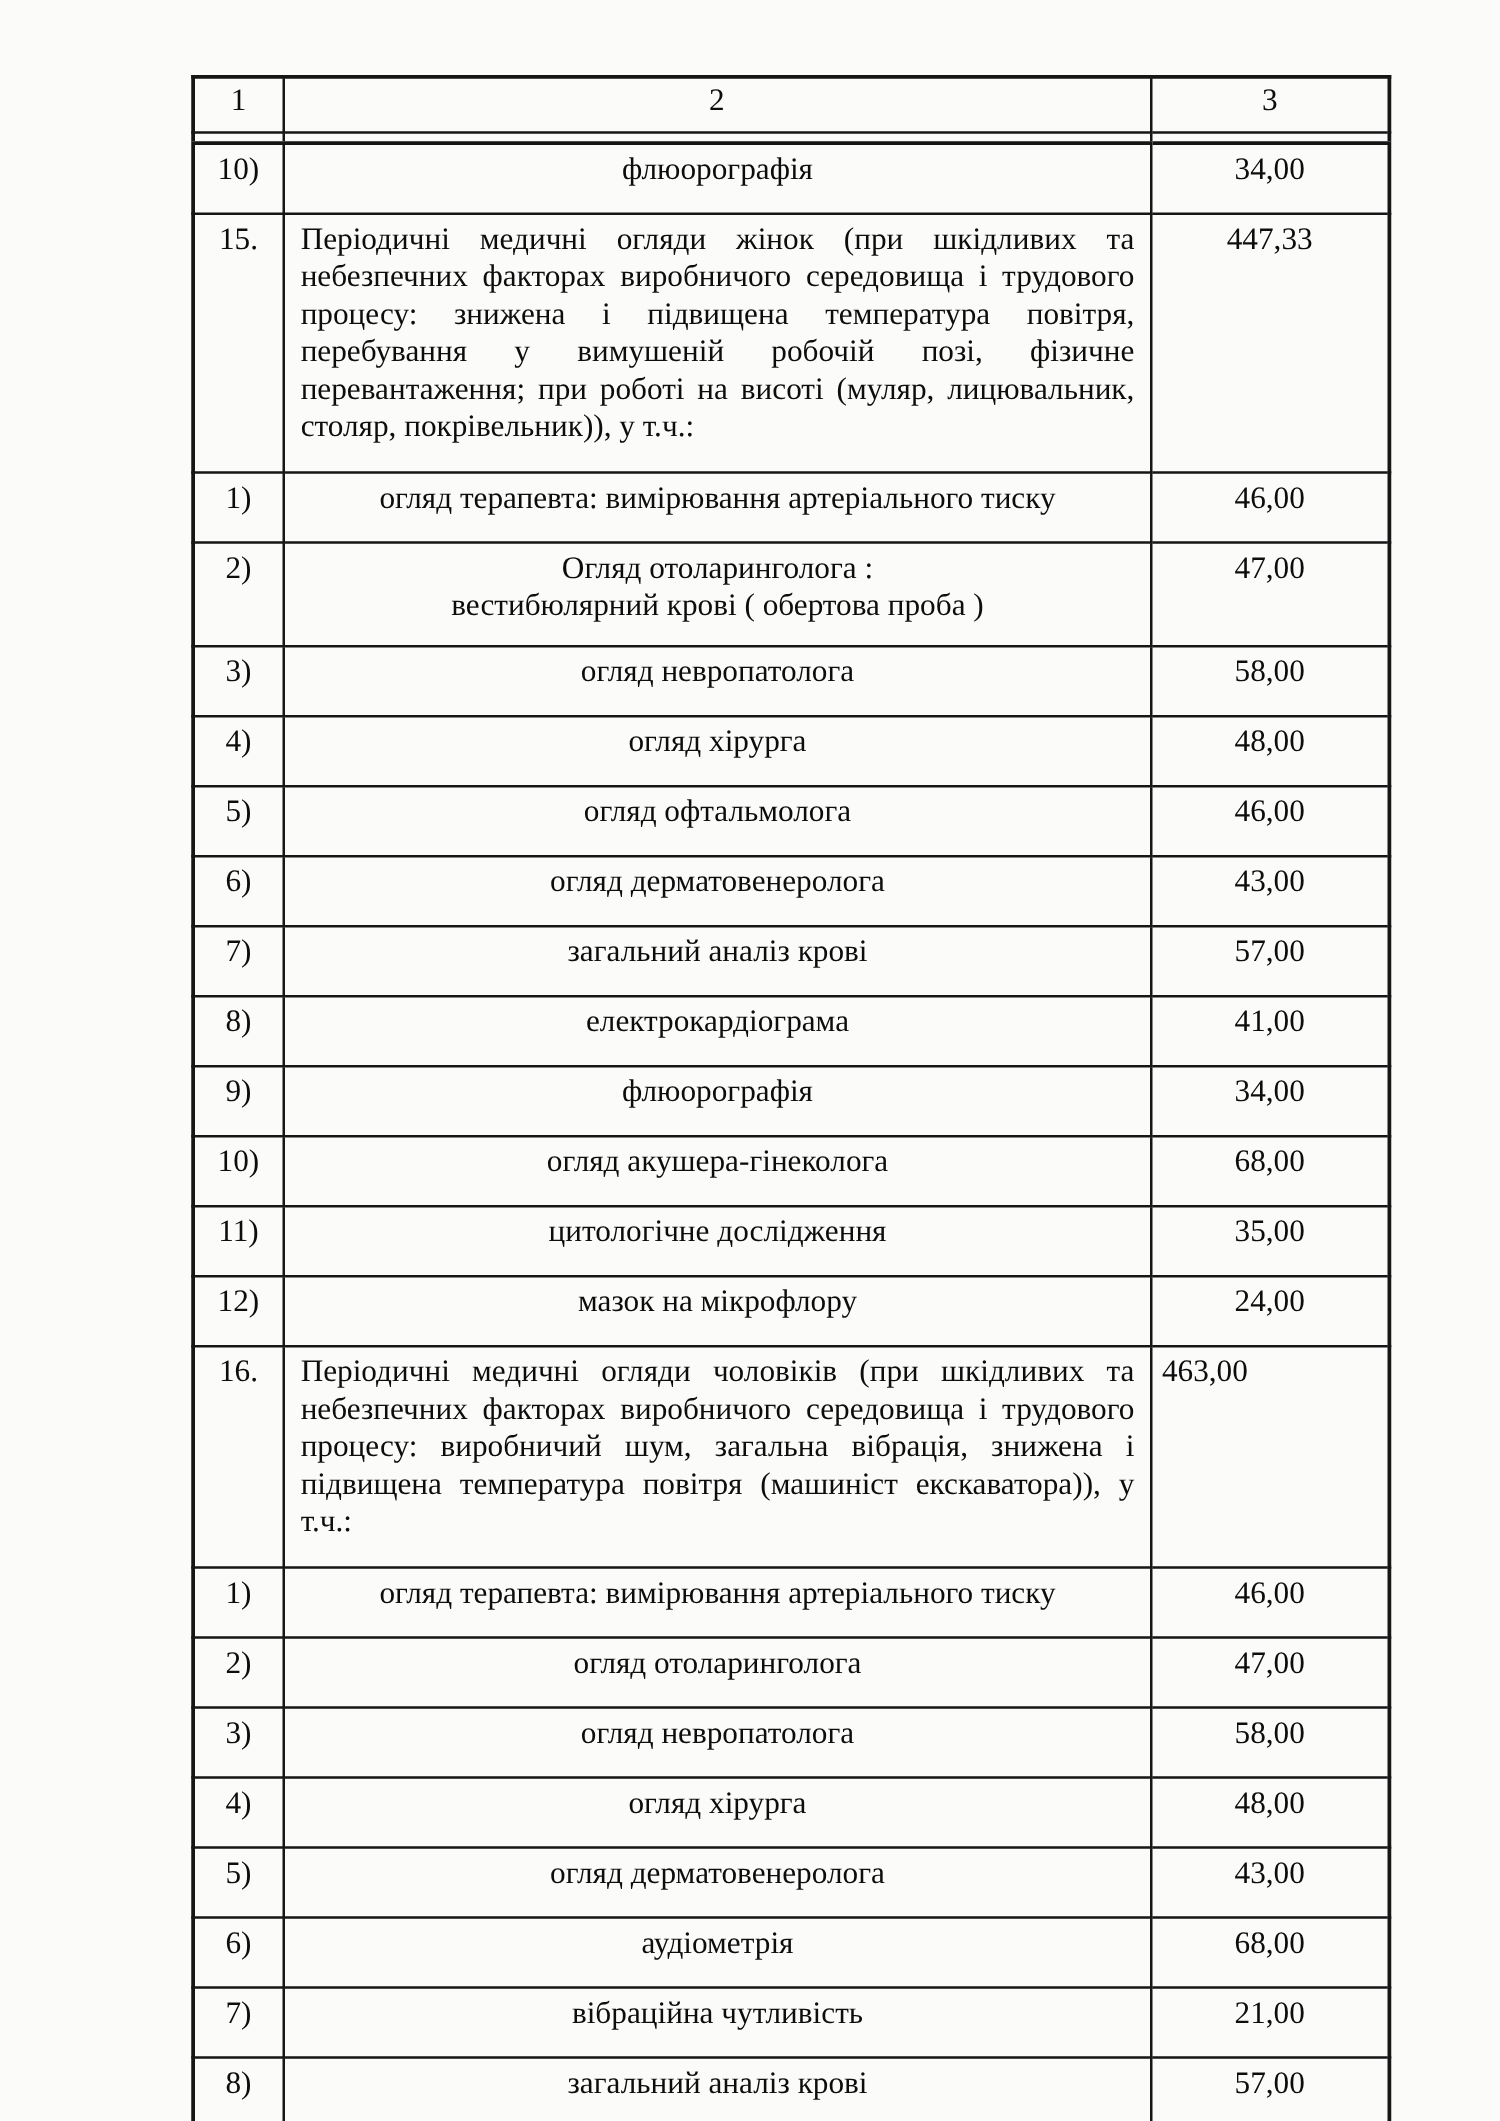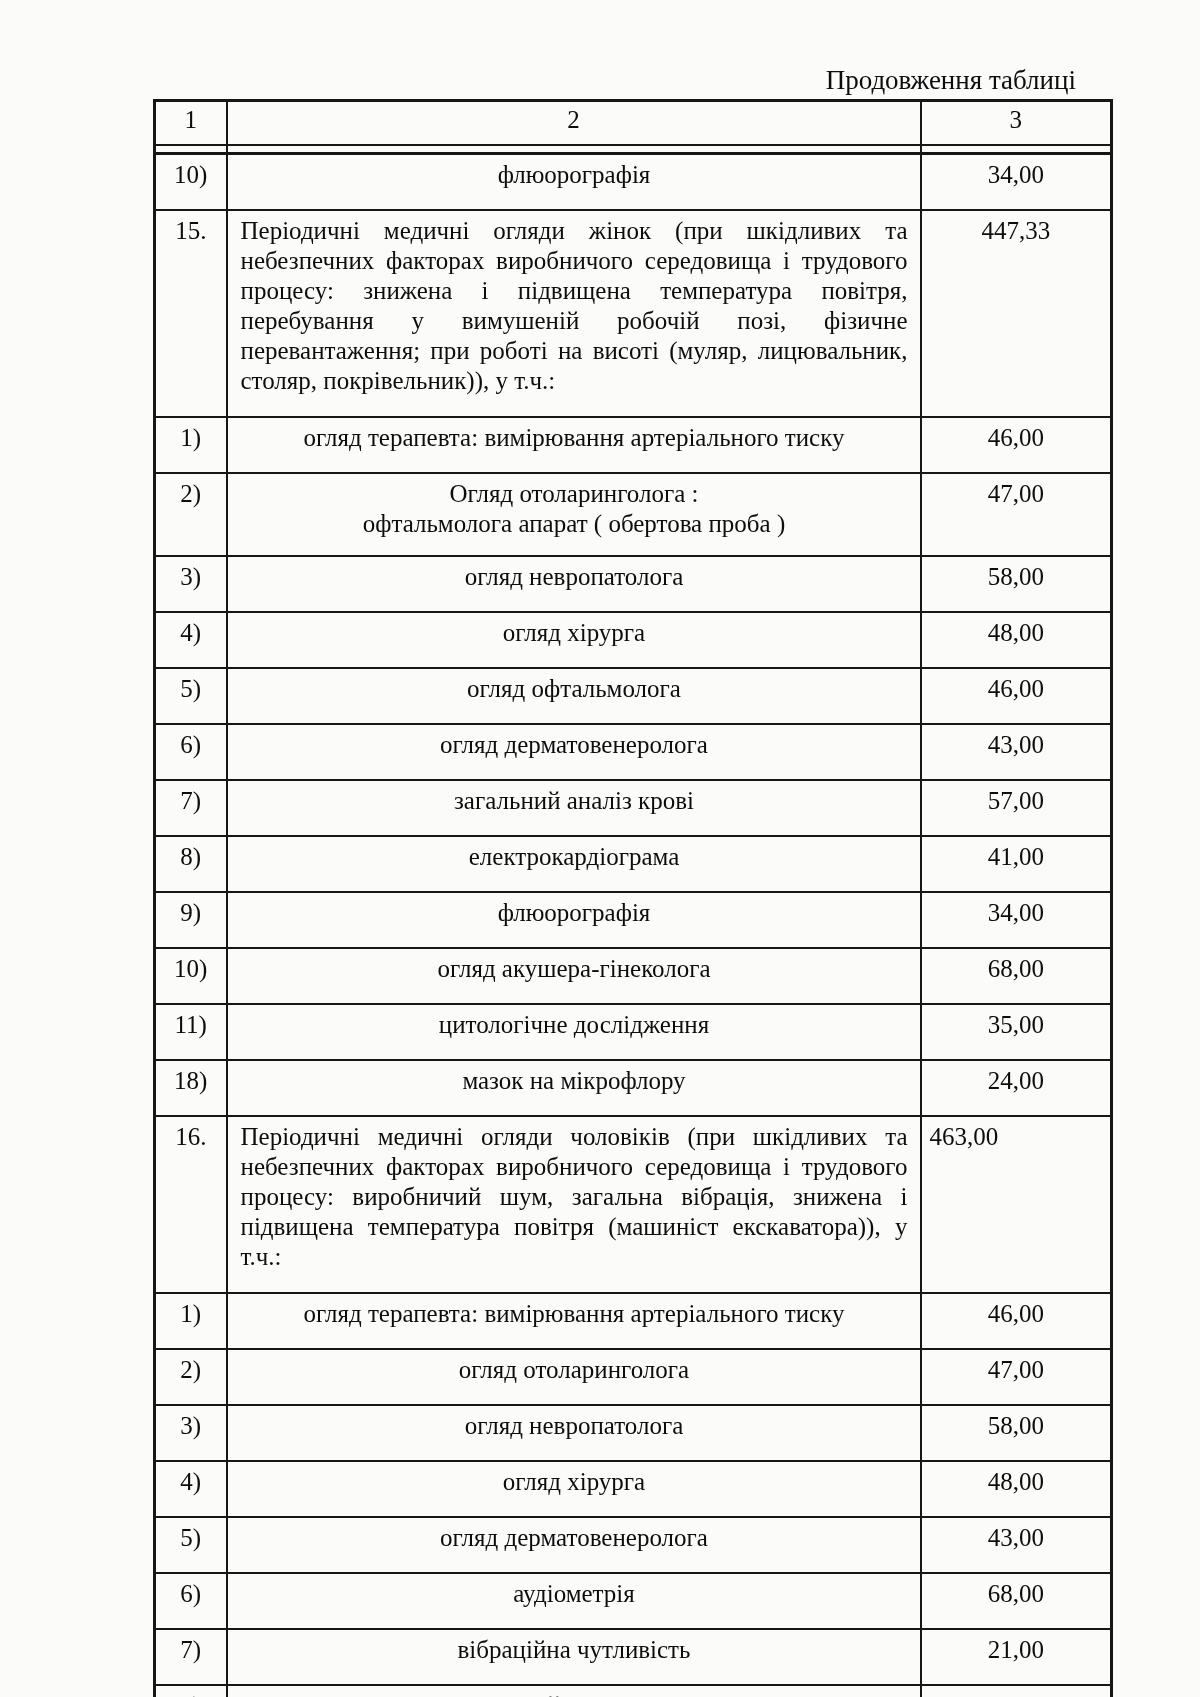--- a/index.html
+++ b/index.html
@@ -90,21 +90,20 @@
     text-align: left;
     padding-left: 8px;
   }
 </style>
 </head>
 <body>
 
 <div class="page">
 
 
-  <div class="table-caption">Продовження таблиці</div>
 
   <table class="tariff">
     <colgroup>
       <col class="c-num">
       <col class="c-desc">
       <col class="c-val">
     </colgroup>
     <thead>
       <tr>
         <th>1</th>
@@ -129,21 +128,21 @@
     <td class="cell-value">447,33</td>
   </tr>
         <tr class="body-row simple">
     <td class="cell-num">1)</td>
     <td class="cell-desc">огляд терапевта: вимірювання артеріального тиску</td>
     <td class="cell-value">46,00</td>
   </tr>
         <tr class="body-row">
     <td class="cell-num">2)</td>
     <td class="cell-desc">Огляд отоларинголога :
-офтальмолога апарат ( обертова проба )</td>
+вестибюлярний крові ( обертова проба )</td>
     <td class="cell-value">47,00</td>
   </tr>
         <tr class="body-row simple">
     <td class="cell-num">3)</td>
     <td class="cell-desc">огляд невропатолога</td>
     <td class="cell-value">58,00</td>
   </tr>
         <tr class="body-row simple">
     <td class="cell-num">4)</td>
     <td class="cell-desc">огляд хірурга</td>
@@ -178,21 +177,21 @@
     <td class="cell-num">10)</td>
     <td class="cell-desc">огляд акушера-гінеколога</td>
     <td class="cell-value">68,00</td>
   </tr>
         <tr class="body-row simple">
     <td class="cell-num">11)</td>
     <td class="cell-desc">цитологічне дослідження</td>
     <td class="cell-value">35,00</td>
   </tr>
         <tr class="body-row simple">
-    <td class="cell-num">18)</td>
+    <td class="cell-num">12)</td>
     <td class="cell-desc">мазок на мікрофлору</td>
     <td class="cell-value">24,00</td>
   </tr>
         <tr class="body-row">
     <td class="cell-num">16.</td>
     <td class="cell-desc justify">Періодичні медичні огляди чоловіків (при шкідливих та небезпечних факторах виробничого середовища і трудового процесу: виробничий шум, загальна вібрація, знижена і підвищена температура повітря (машиніст екскаватора)), у т.ч.:</td>
     <td class="cell-value left">463,00</td>
   </tr>
         <tr class="body-row simple">
     <td class="cell-num">1)</td>

